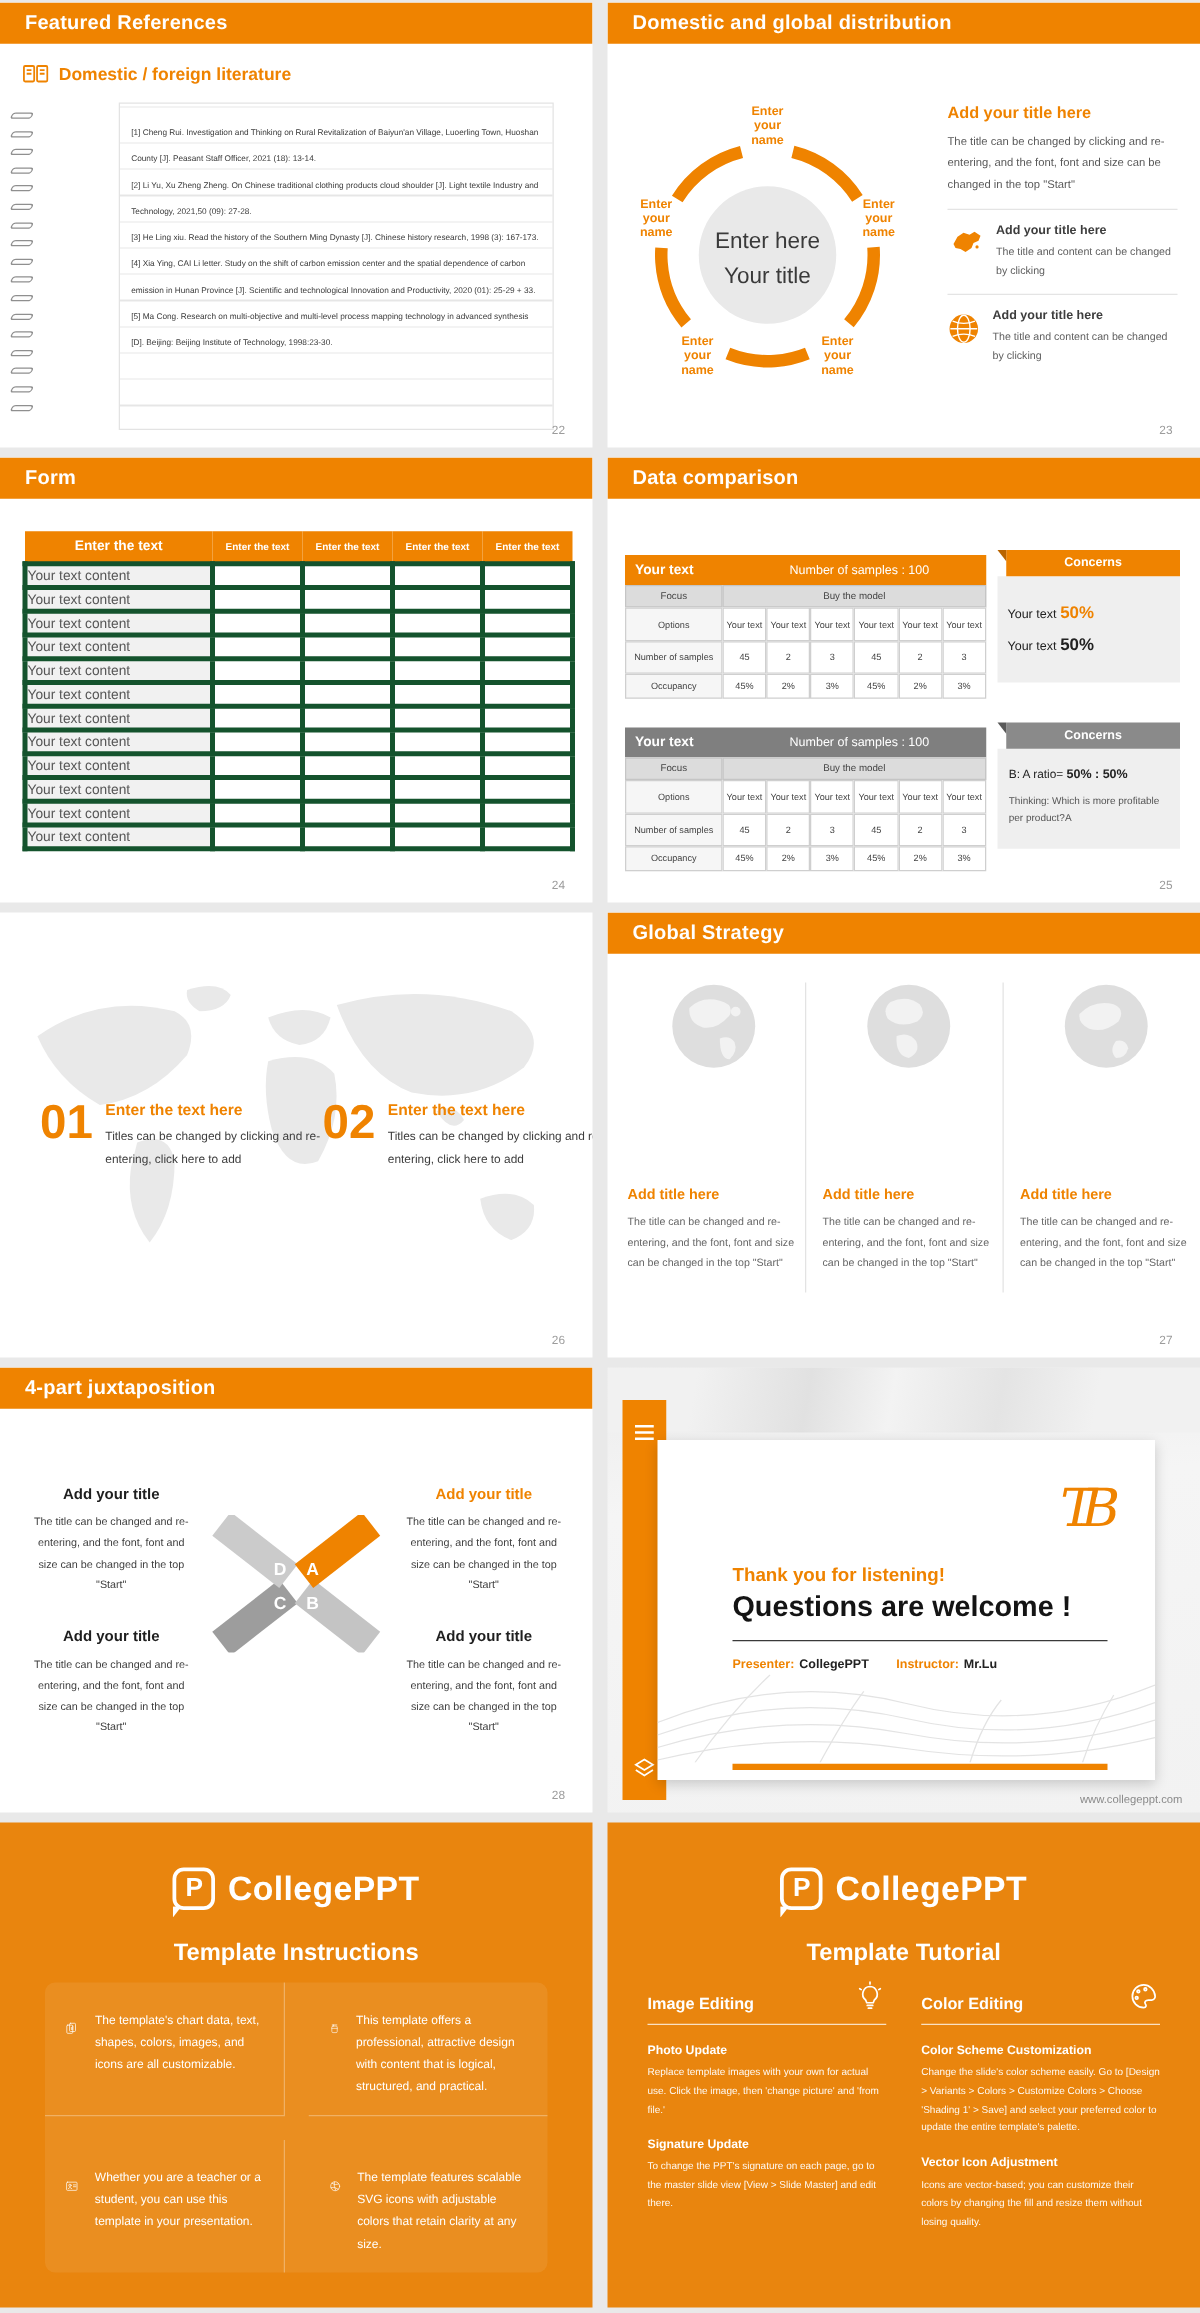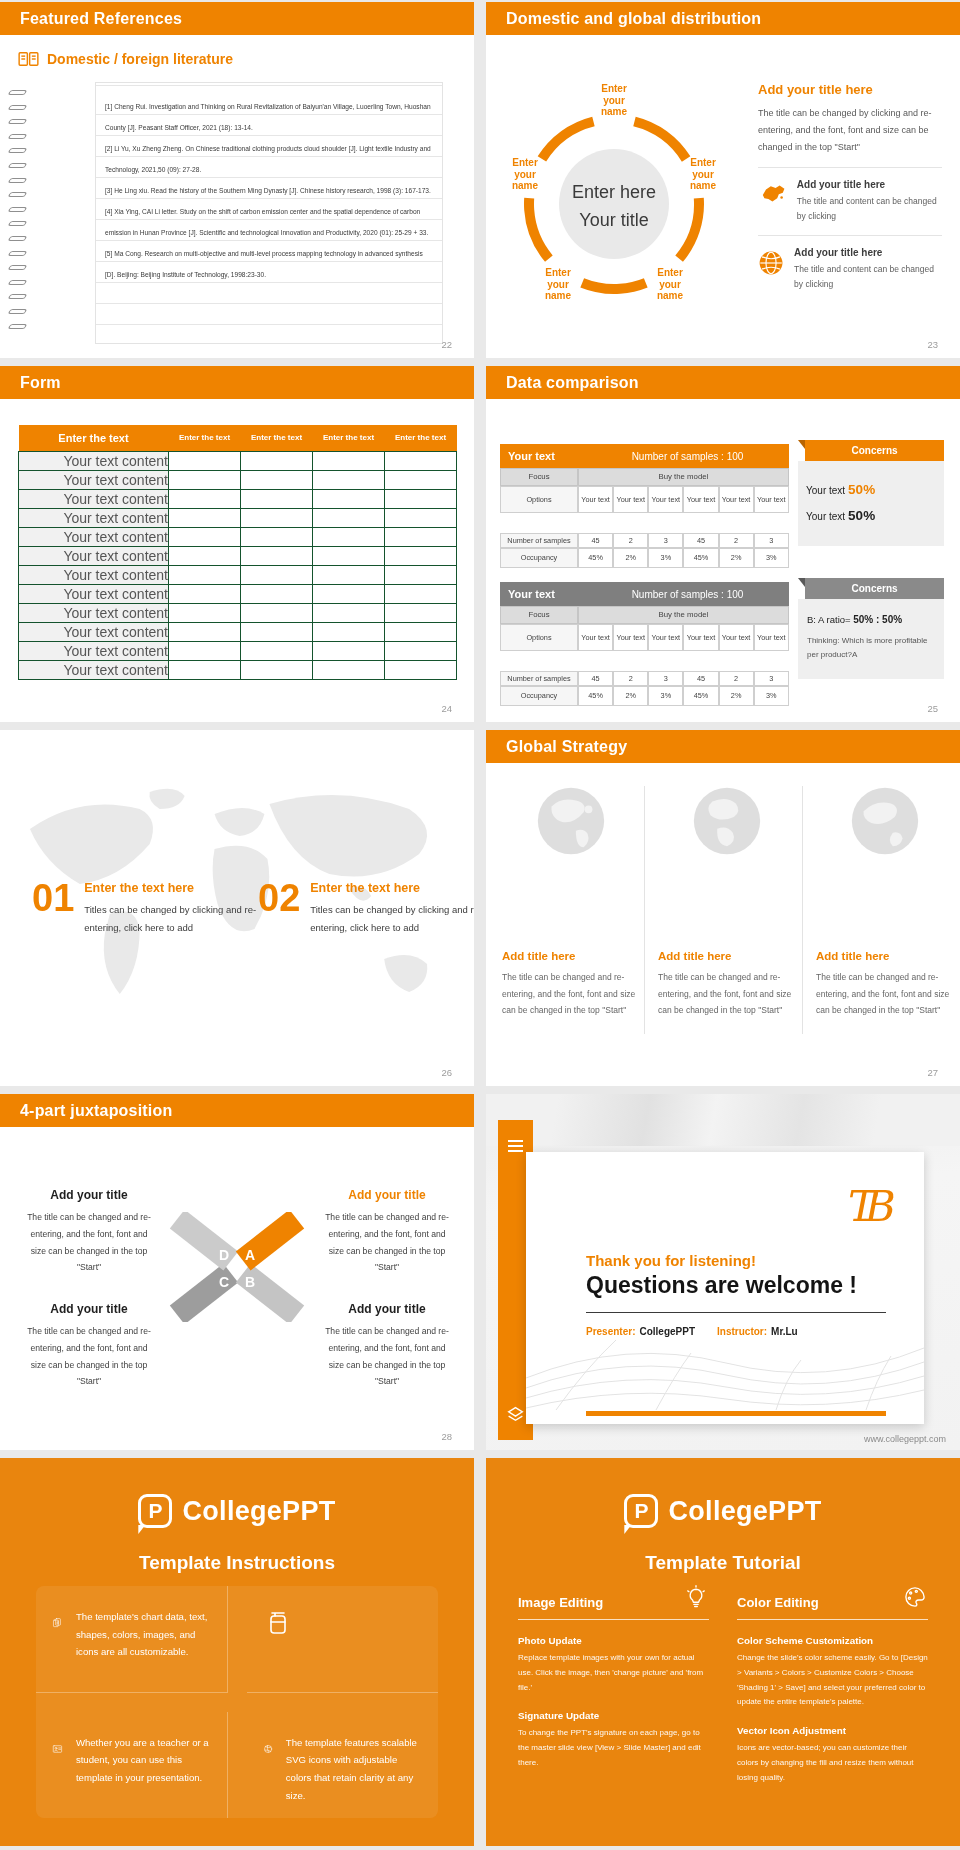--- a/index.html
+++ b/index.html
@@ -31,35 +31,35 @@
   .d-sep { border:0; border-top:1px solid #e4e4e4; margin:11px 0; }
   .d-item { display:flex; gap:10px; align-items:flex-start; }
   .d-item h4 { font-size:10px; color:#3d3d3d; margin-bottom:4px; }
   .d-item p { font-size:8.5px; color:#606060; line-height:1.75; }
 
   
   .form-table { border-collapse:collapse; margin:26px 0 0 18px; table-layout:fixed; }
   .form-table th { background:#EF8300; color:#fff; height:26px; font-size:8px; font-weight:bold; }
   .form-table th.main { width:150px; font-size:11px; }
   .form-table th.sub { width:72px; }
-  .form-table td { height:19px; border:1px solid #14532d; font-size:14px; color:#555; text-align:right; }
+  .form-table td { height:19px; border:4px solid #14532d; font-size:11px; color:#555; text-align:left; }
   .form-table td.lbl { background:#f1f1f1; }
 
   
   .cmp { position:absolute; left:14px; width:289px; }
   .cmp-head { display:flex; align-items:center; height:24px; color:#fff; }
   .cmp-head.orange { background:#EF8300; } .cmp-head.gray { background:#7f7f7f; }
   .cmp-head .nm { font-weight:bold; font-size:11px; padding-left:8px; width:86px; }
   .cmp-head .smp { flex:1; text-align:center; font-size:10px; }
   .cmp-row { display:grid; grid-template-columns:78px repeat(6,35.15px); }
   .cmp-row.focus { grid-template-columns:78px 210.9px; background:#dcdcdc; }
   .cmp-row span { border:0.5px solid #cfcfcf; display:flex; align-items:center; justify-content:center; text-align:center; font-size:7.3px; color:#444; background:#fff; line-height:1.25; }
   .cmp-row.focus span { background:#dcdcdc; border-color:#c5c5c5; font-size:7.8px; }
   .cmp-row .lblc { background:#f6f6f6; }
-  .cmp-row.opts span { height:27px; } .cmp-row.nums span { height:15px;margin-top:20px; } .cmp-row.occ span { height:20px; } .cmp-row.focus span { height:18px; }
+  .cmp-row.opts span { height:27px; } .cmp-row.nums span { height:26px; } .cmp-row.occ span { height:20px; } .cmp-row.focus span { height:18px; }
   .ccard { position:absolute; right:16px; width:146px; }
   .ribbon { position:relative; margin-left:7px; height:21px; line-height:21px; text-align:center; color:#fff; font-weight:bold; font-size:10px; background:#EF8300; }
   .ribbon.gray { background:#8a8a8a; }
   .ribbon::before { content:""; position:absolute; left:-7px; top:0; border-right:7px solid #b96400; border-bottom:9px solid transparent; }
   .ribbon.gray::before { border-right-color:#595959; }
   .cbody { background:#efefef; text-align:left; }
   .cbody1 { padding:16px 8px 18px; }
   .cbody1 .cl { font-size:10px; color:#222; line-height:1.9; }
   .cbody1 .pct { font-size:13.5px; font-weight:bold; margin-left:3px; }
   .cbody1 .cl:first-child .pct { color:#EF8300; }
@@ -604,20 +604,21 @@
               <path d="M14,12 v5 M17,9 v8"></path>
             </svg>
           <div class="inst-text">The template's chart data, text, shapes, colors, images, and icons are all customizable.</div>
         </div>
         <div class="inst-cell">
           <svg class="icon-stroke inst-icon" width="30" height="30" viewBox="0 0 30 30">
               <path d="M9,5 h12 M12,5 v3"></path>
               <rect x="8" y="8" width="14" height="17" rx="3"></rect>
               <path d="M8,14 h14"></path>
             </svg>
+          <div class="inst-text">This template offers a professional, attractive design with content that is logical, structured, and practical.</div>
         </div>
         <div class="inst-cell">
           <svg class="icon-stroke inst-icon" width="30" height="30" viewBox="0 0 30 30">
               <rect x="3.5" y="6" width="23" height="18" rx="2"></rect>
               <circle cx="11" cy="13" r="2.6"></circle>
               <path d="M7,20 q4,-5.5 8,0"></path>
               <path d="M18.5,12 h5.5 M18.5,16 h5.5"></path>
             </svg>
           <div class="inst-text">Whether you are a teacher or a student, you can use this template in your presentation.</div>
         </div>

